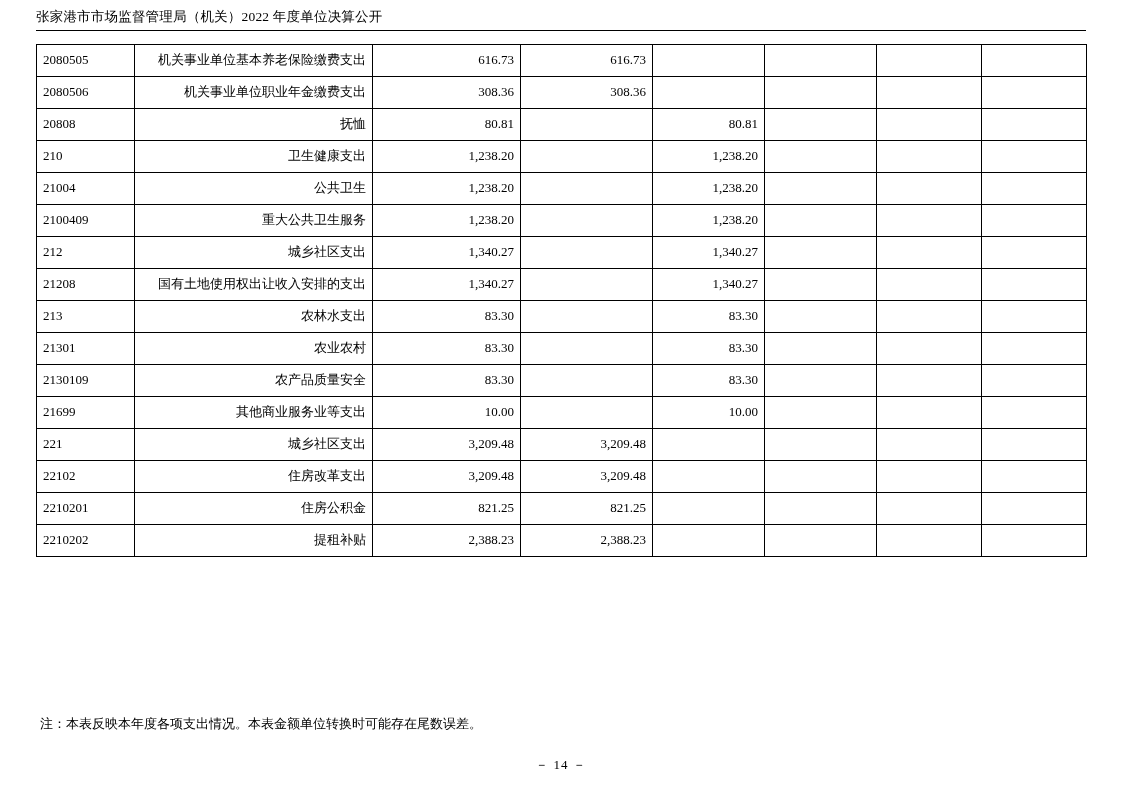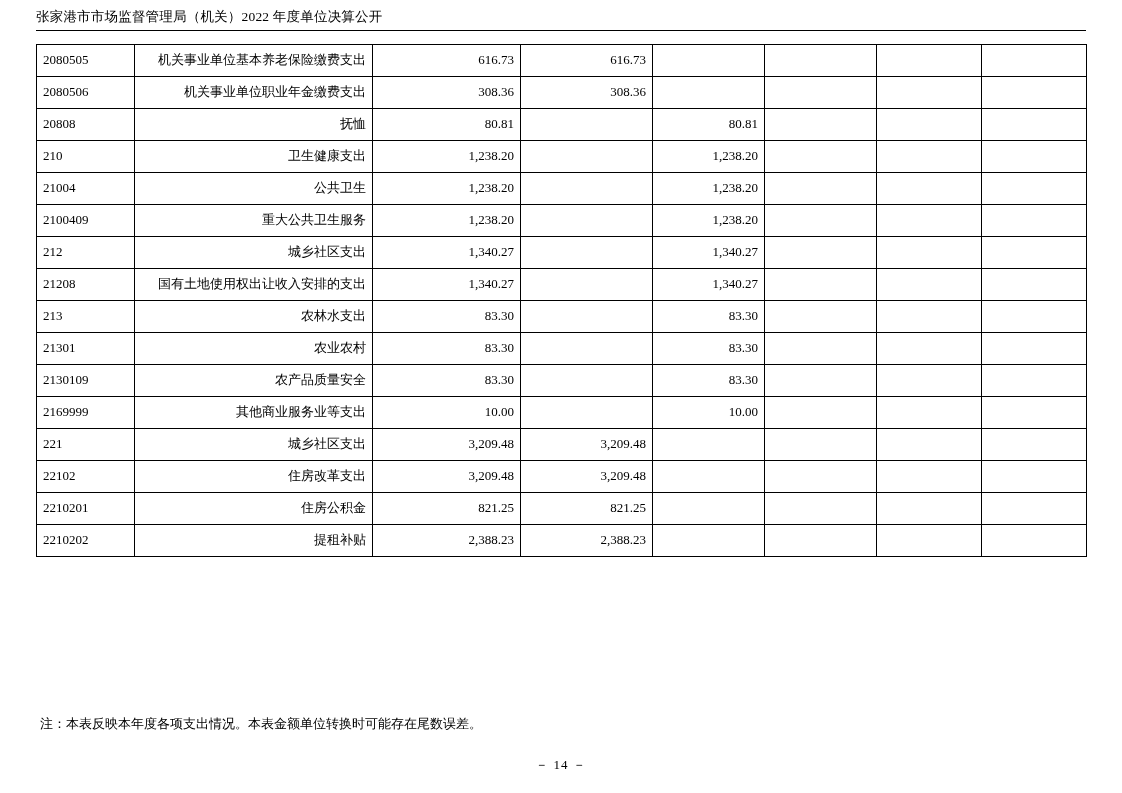--- a/index.html
+++ b/index.html
@@ -235,22 +235,22 @@
             <td class="code">2130109</td>
             <td class="name lvl2">农产品质量安全</td>
             <td class="num">83.30</td>
             <td class="num"></td>
             <td class="num">83.30</td>
             <td class="num"></td>
             <td class="num"></td>
             <td class="num"></td>
           </tr>
           <tr>
-            <td class="code">2169999</td>
-            <td class="name lvl2">其他商业服务业等支出</td>
+            <td class="code">21699</td>
+            <td class="name lvl1">其他商业服务业等支出</td>
             <td class="num">10.00</td>
             <td class="num"></td>
             <td class="num">10.00</td>
             <td class="num"></td>
             <td class="num"></td>
             <td class="num"></td>
           </tr>
           <tr>
             <td class="code">221</td>
             <td class="name lvl0">城乡社区支出</td>

